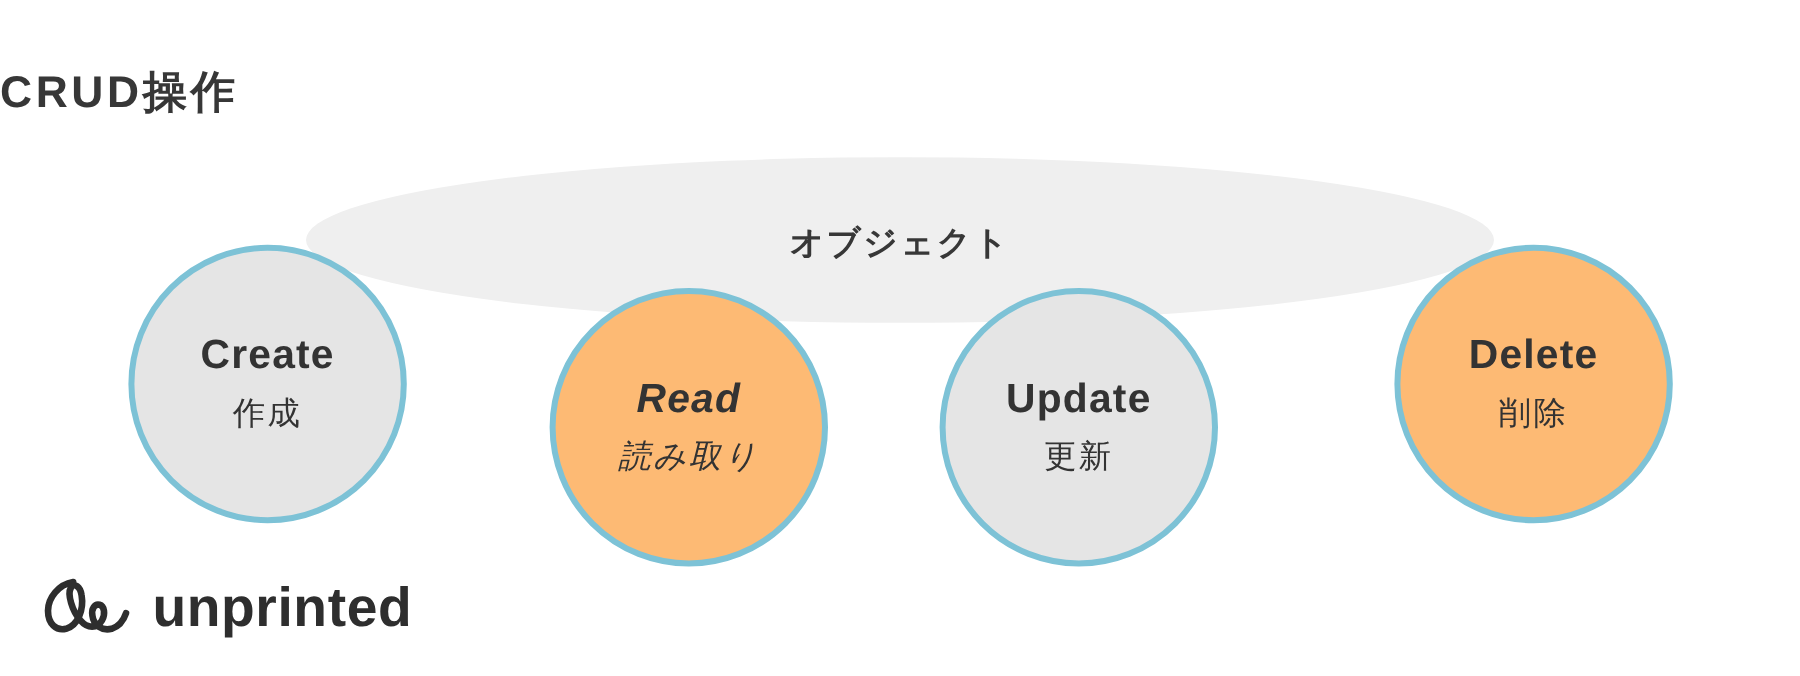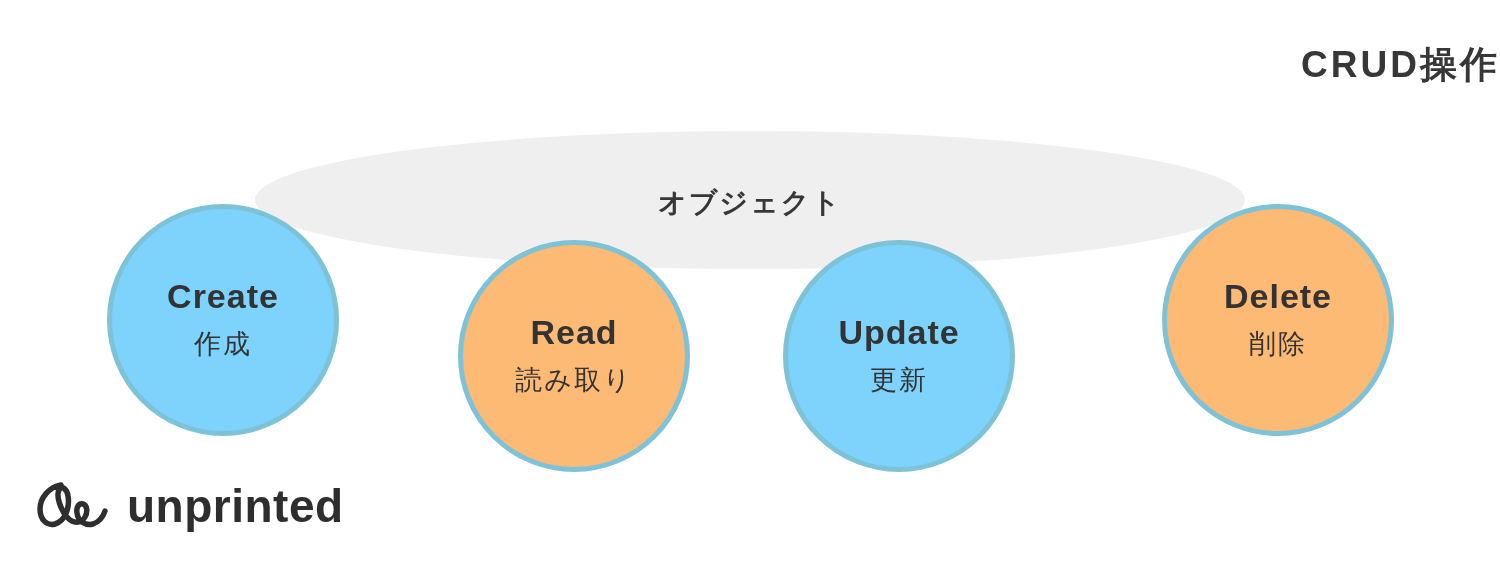--- a/index.html
+++ b/index.html
@@ -4,22 +4,22 @@
 <style>
   html,body{margin:0;padding:0;background:#ffffff;}
   .stage{
     position:relative;
     width:1500px;height:563px;
     background:#ffffff;
     overflow:hidden;
     font-family:"Liberation Sans","DejaVu Sans",sans-serif;
   }
   .diagram-title{
-    position:absolute;top:40px;left:0;width:1500px;
-    text-align:right;
+    position:absolute;top:52px;left:0;width:1500px;
+    text-align:left;
     font-size:37px;font-weight:700;letter-spacing:3px;
     color:#373737;
     z-index:3;
   }
   .object-ellipse{
     position:absolute;
     left:255px;top:131px;
     width:990px;height:138px;
     background:#efefef;
     border-radius:50%;
@@ -33,24 +33,24 @@
   }
   .crud-circle{
     position:absolute;
     width:232px;height:232px;
     border-radius:50%;
     border:5px solid #7dc2d6;
     box-sizing:border-box;
     display:flex;flex-direction:column;align-items:center;justify-content:center;
     z-index:2;
   }
-  .fill-light{background:#7dd3fc;}
+  .fill-light{background:#e5e5e5;}
   .fill-mid{background:#fdba74;}
   .circle-create{left:107px;top:204px;}
-  .circle-read{left:458px;top:240px;}
+  .circle-read{left:458px;top:240px;font-style:italic;}
   .circle-update{left:783px;top:240px;}
   .circle-delete{left:1162px;top:204px;}
   .crud-en{
     font-size:34px;font-weight:700;letter-spacing:1px;
     color:#333333;line-height:1.1;
   }
   .crud-ja{
     font-size:27px;font-weight:500;letter-spacing:2px;
     color:#333333;margin-top:10px;
   }

